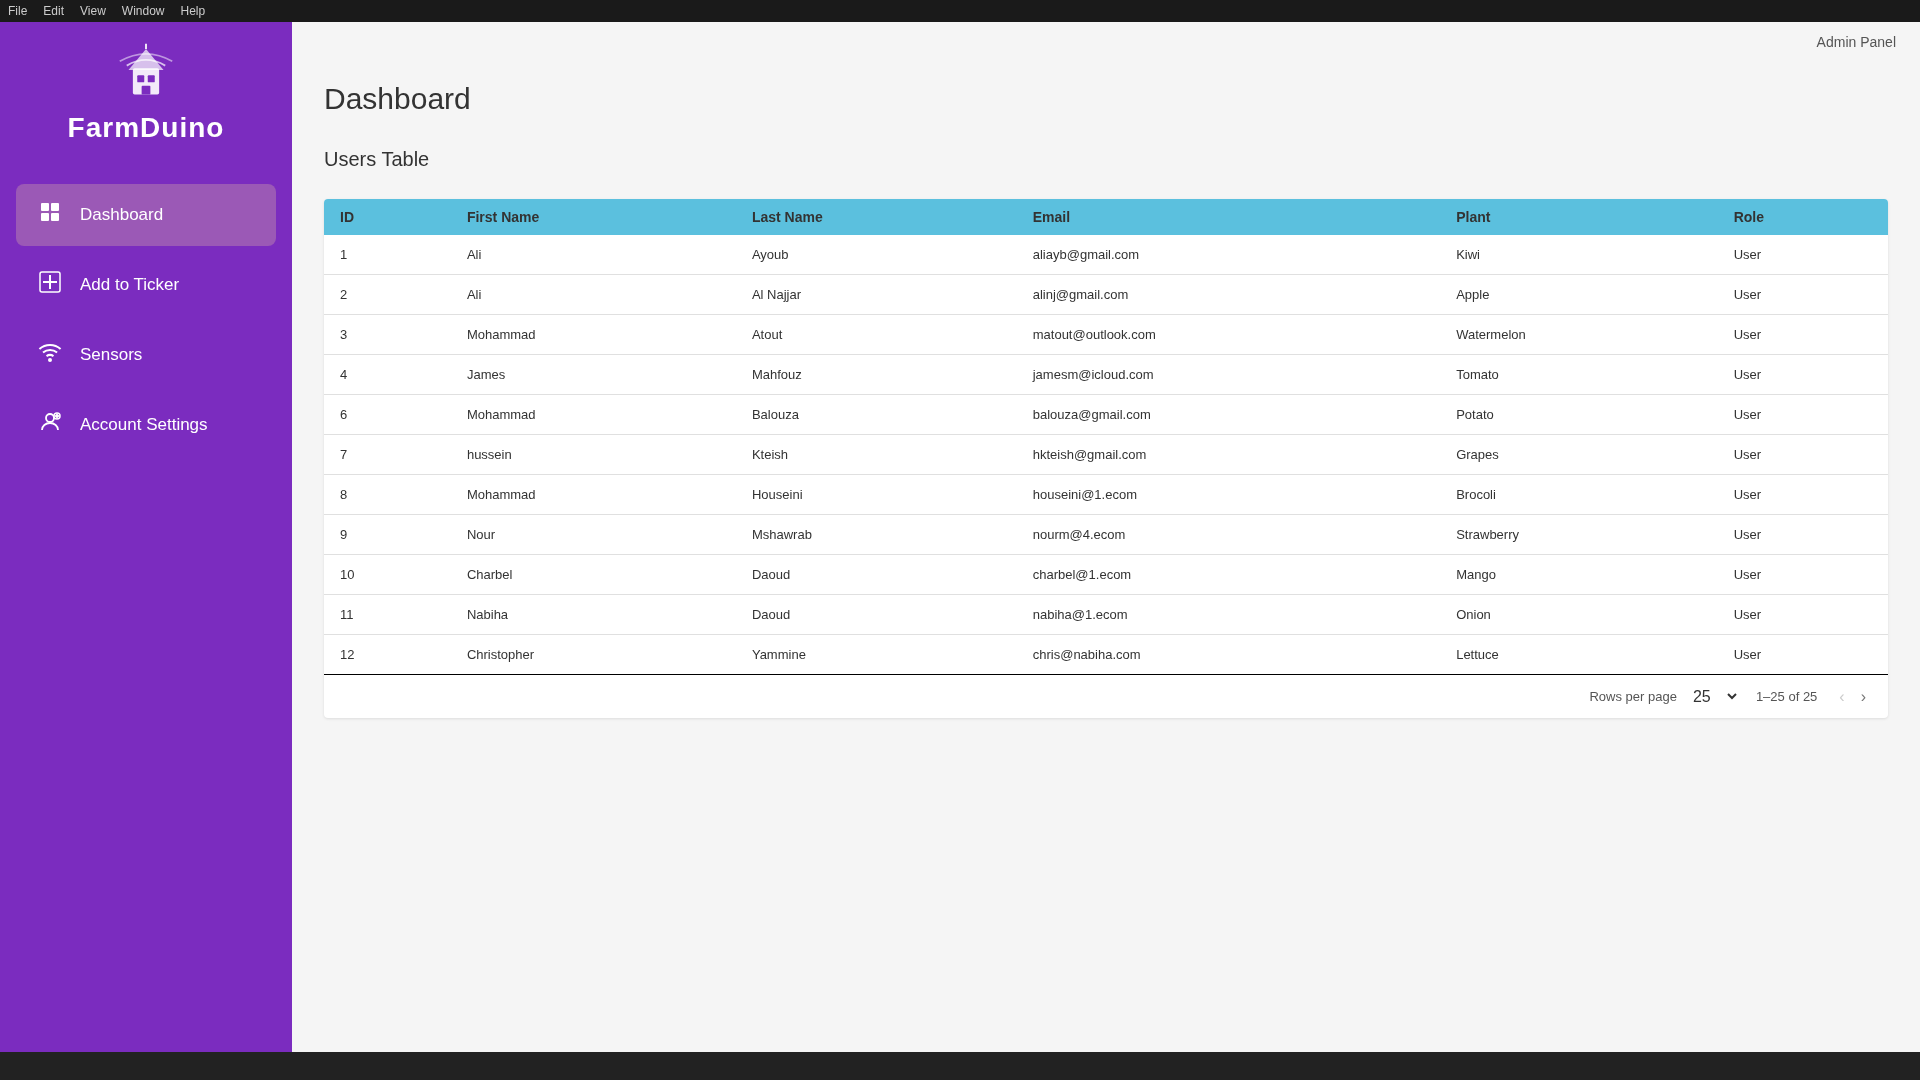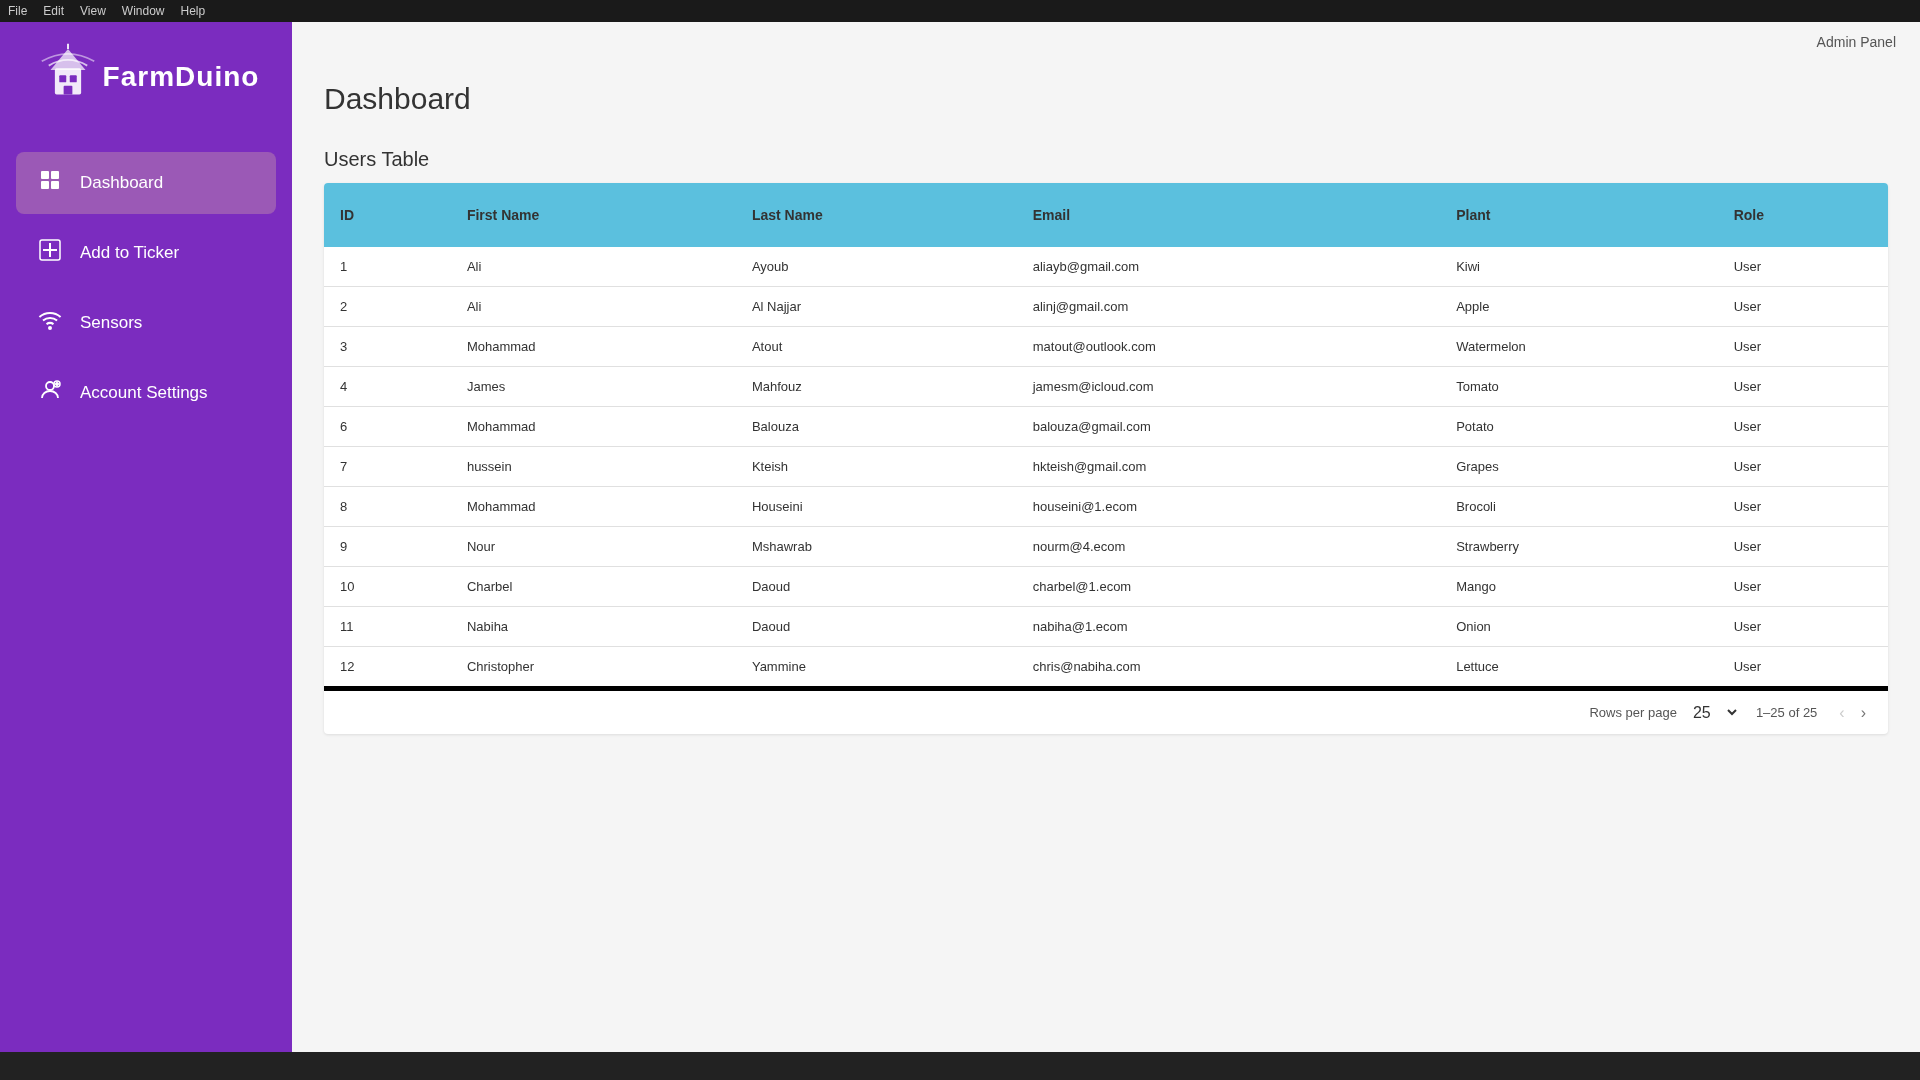--- a/index.html
+++ b/index.html
@@ -30,21 +30,21 @@
       width: 292px;
       background: #7b2cbf;
       display: flex;
       flex-direction: column;
       align-items: center;
       padding: 20px 0;
       flex-shrink: 0;
     }
     .sidebar-logo {
       display: flex;
-      flex-direction: row;
+      flex-direction: column;
       align-items: center;
       margin-bottom: 40px;
     }
     .sidebar-logo .logo-text {
       color: white;
       font-size: 28px;
       font-weight: 300;
       letter-spacing: 1px;
     }
     .sidebar-logo .logo-text span {
@@ -110,42 +110,42 @@
       font-size: 30px;
       font-weight: 400;
       color: #333;
       margin-bottom: 32px;
     }
 
     .section-title {
       font-size: 20px;
       font-weight: 400;
       color: #333;
-      margin-bottom: 12px;
+      margin-bottom: 28px;
     }
 
     
     .table-container {
       background: white;
       border-radius: 4px;
       overflow: hidden;
       box-shadow: 0 1px 3px rgba(0,0,0,0.1);
     }
 
     table {
       width: 100%;
       border-collapse: collapse;
     }
 
     thead tr {
       background: #5bc0de;
     }
 
     thead th {
-      padding: 24px 16px;
+      padding: 10px 16px;
       text-align: left;
       font-size: 14px;
       font-weight: 600;
       color: #333;
     }
 
     tbody tr {
       border-bottom: 1px solid #e0e0e0;
     }
     tbody tr:last-child {
@@ -159,21 +159,21 @@
     }
 
     .table-footer {
       display: flex;
       justify-content: flex-end;
       align-items: center;
       padding: 10px 16px;
       gap: 16px;
       font-size: 13px;
       color: #555;
-      border-top: 5px solid #000000;
+      border-top: 1px solid #000000;
     }
 
     .rows-per-page {
       display: flex;
       align-items: center;
       gap: 8px;
     }
 
     .rows-select {
       border: none;

